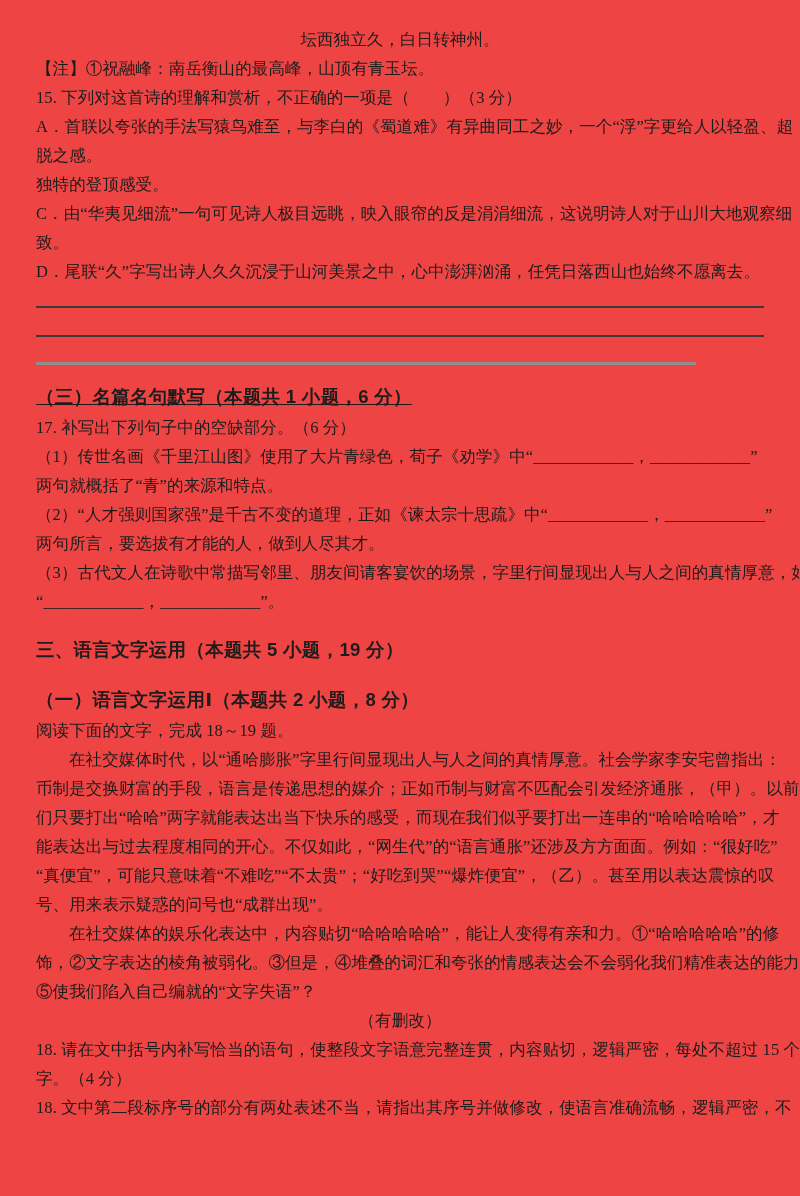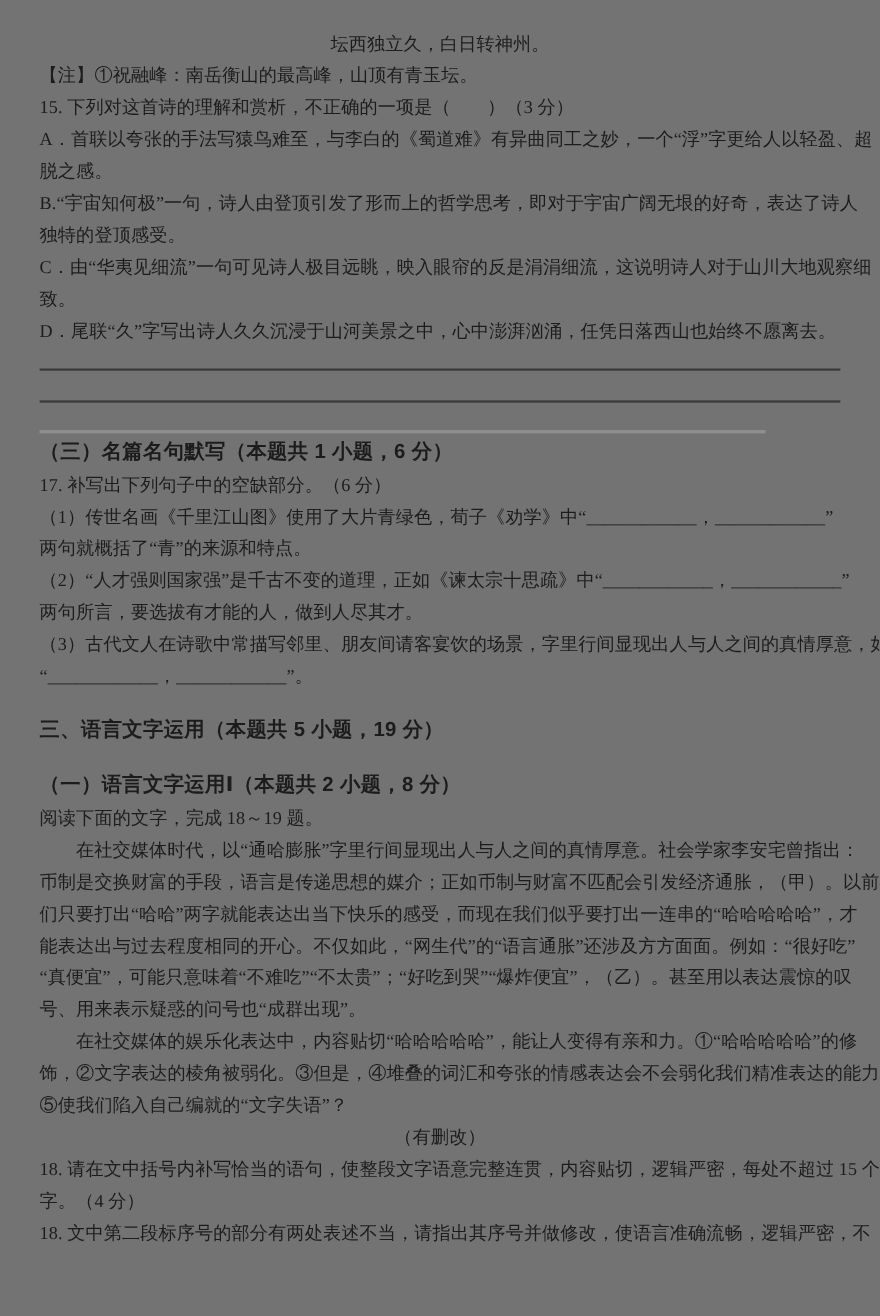--- a/index.html
+++ b/index.html
@@ -5,21 +5,21 @@
   html, body {
     margin: 0;
     padding: 0;
     background: #ffffff;
   }
   .page {
     position: relative;
     width: 800px;
     height: 1196px;
     box-sizing: border-box;
-    background: #737373;
+    background: #ef4444;
     padding: 25px 36px 0 36px;
     overflow: hidden;
     font-family: "Liberation Serif", "DejaVu Serif", serif;
     color: #1c1c1c;
   }
   .line {
     min-height: 29px;
     line-height: 29px;
     font-size: 16.5px;
     white-space: nowrap;
@@ -45,33 +45,32 @@
   }
   .rule + .rule { margin-top: 27px; }
   .rule-thick {
     min-height: 0;
     height: 3px;
     width: 660px;
     background: #8f8f8f;
     border: none;
     margin-top: 25px;
   }
-  .rule-thick + .heading { margin-top: 0; }
+  .rule-thick + .heading { margin-top: 16px; text-decoration: underline; }
 </style>
 </head>
 <body>
 
 <div class="page">
   <div>
       <div class="line center">坛西独立久，白日转神州。</div>
       <div class="line">【注】①祝融峰：南岳衡山的最高峰，山顶有青玉坛。</div>
       <div class="line">15. 下列对这首诗的理解和赏析，不正确的一项是（　　）（3 分）</div>
       <div class="line">A．首联以夸张的手法写猿鸟难至，与李白的《蜀道难》有异曲同工之妙，一个“浮”字更给人以轻盈、超</div>
       <div class="line">脱之感。</div>
-      <div class="line">B.“宇宙知何极”一句，诗人由登顶引发了形而上的哲学思考，即对于宇宙广阔无垠的好奇，表达了诗人</div>
       <div class="line">独特的登顶感受。</div>
       <div class="line">C．由“华夷见细流”一句可见诗人极目远眺，映入眼帘的反是涓涓细流，这说明诗人对于山川大地观察细</div>
       <div class="line">致。</div>
       <div class="line">D．尾联“久”字写出诗人久久沉浸于山河美景之中，心中澎湃汹涌，任凭日落西山也始终不愿离去。</div>
       <div class="line rule"></div>
       <div class="line rule"></div>
       <div class="line rule-thick"></div>
       <div class="line heading">（三）名篇名句默写（本题共 1 小题，6 分）</div>
       <div class="line">17. 补写出下列句子中的空缺部分。（6 分）</div>
       <div class="line">（1）传世名画《千里江山图》使用了大片青绿色，荀子《劝学》中“____________，____________”</div>

